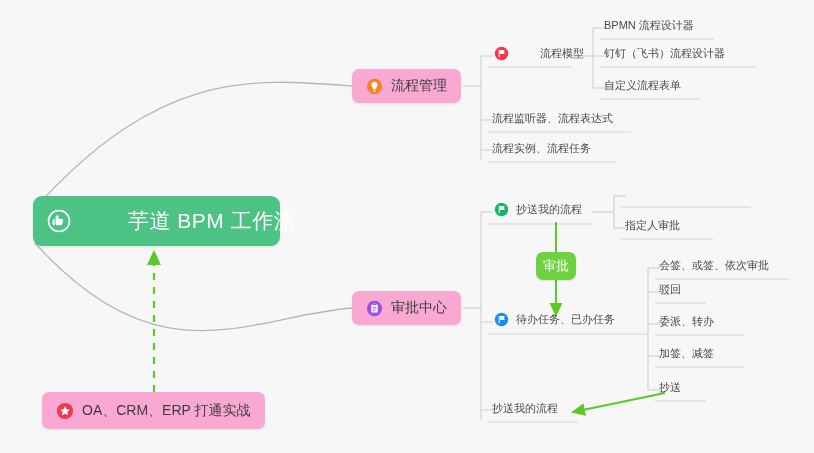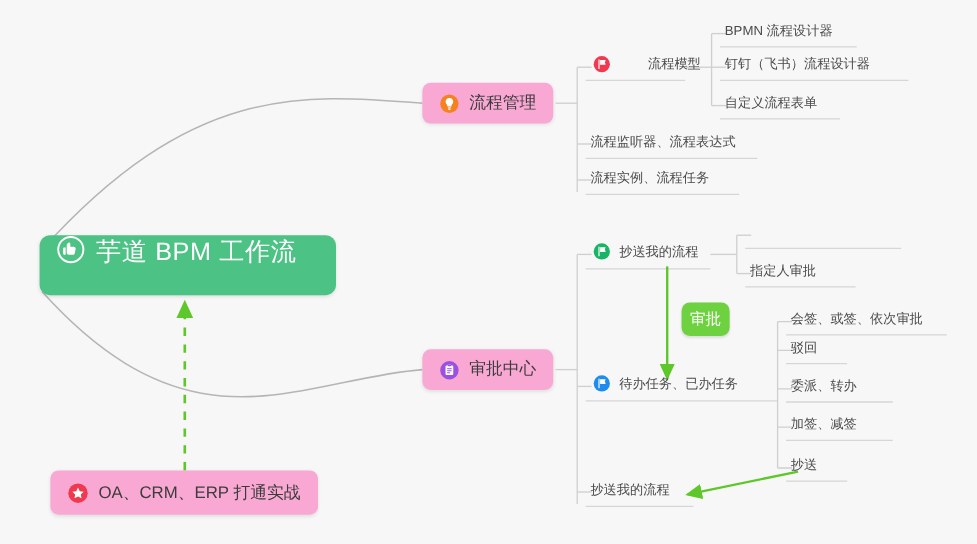--- a/index.html
+++ b/index.html
@@ -31,23 +31,24 @@
   .root-node {
     position: absolute;
     left: 33px;
     top: 196px;
     width: 247px;
     height: 50px;
     background: #4cc285;
     border-radius: 9px;
     box-shadow: 0 1px 3px rgba(0,0,0,0.10);
     display: flex;
-    align-items: flex-start;
+    align-items: center;
     padding-left: 14px;
     box-sizing: border-box;
+    gap: 48px;
   }
   .root-label {
     color: #ffffff;
     font-size: 21px;
     letter-spacing: 0.5px;
     margin-left: 9px;
     white-space: nowrap;
   }
 
   
@@ -252,21 +253,21 @@
         <path fill="#ffffff" d="M6.9 4.6c.36 0 .65.3.65.66v9.5c0 .35-.29.64-.65.64s-.65-.29-.65-.64v-9.5c0-.36.29-.66.65-.66z"></path>
         <path fill="#ffffff" d="M8.1 5.4h5.6c.4 0 .65.32.5.68l-.9 1.9.9 1.9c.15.36-.1.68-.5.68H8.1z"></path>
       </svg>
     </span>
     <span class="topic-label">抄送我的流程</span>
   </div>
   <div class="topic no-icon" style="left:621px; top:215px;">
     <span class="topic-label">指定人审批</span>
   </div>
 
-  <div class="pill-node" style="left:536px; top:252px; width:40px; height:28px;margin-left:32px;">
+  <div class="pill-node" style="left:536px; top:252px; width:40px; height:28px;">
     <span class="pill-label">审批</span>
   </div>
 
   <div class="topic" style="left:490px; top:309px;font-family:Liberation Serif, serif;">
     <span class="icon">
       <svg width="15" height="15" viewBox="0 0 20 20" xmlns="http://www.w3.org/2000/svg">
         <circle cx="10" cy="10" r="9" fill="#1d8cf0"></circle>
         <path fill="#ffffff" d="M6.9 4.6c.36 0 .65.3.65.66v9.5c0 .35-.29.64-.65.64s-.65-.29-.65-.64v-9.5c0-.36.29-.66.65-.66z"></path>
         <path fill="#ffffff" d="M8.1 5.4h5.6c.4 0 .65.32.5.68l-.9 1.9.9 1.9c.15.36-.1.68-.5.68H8.1z"></path>
       </svg>

